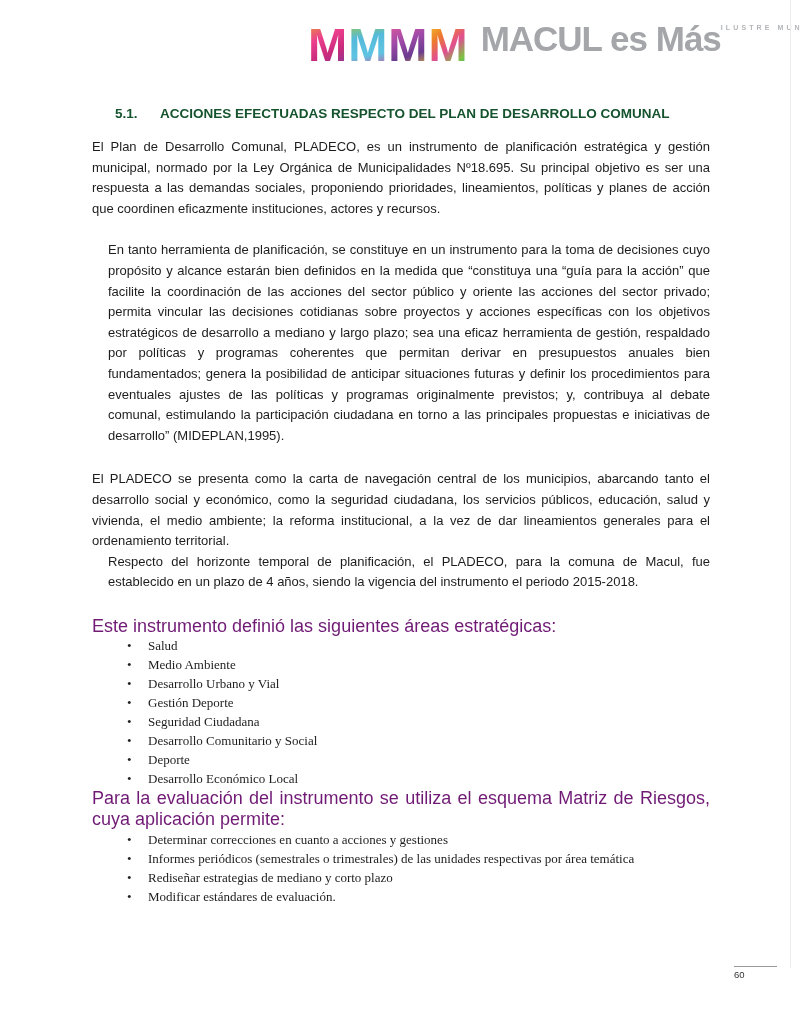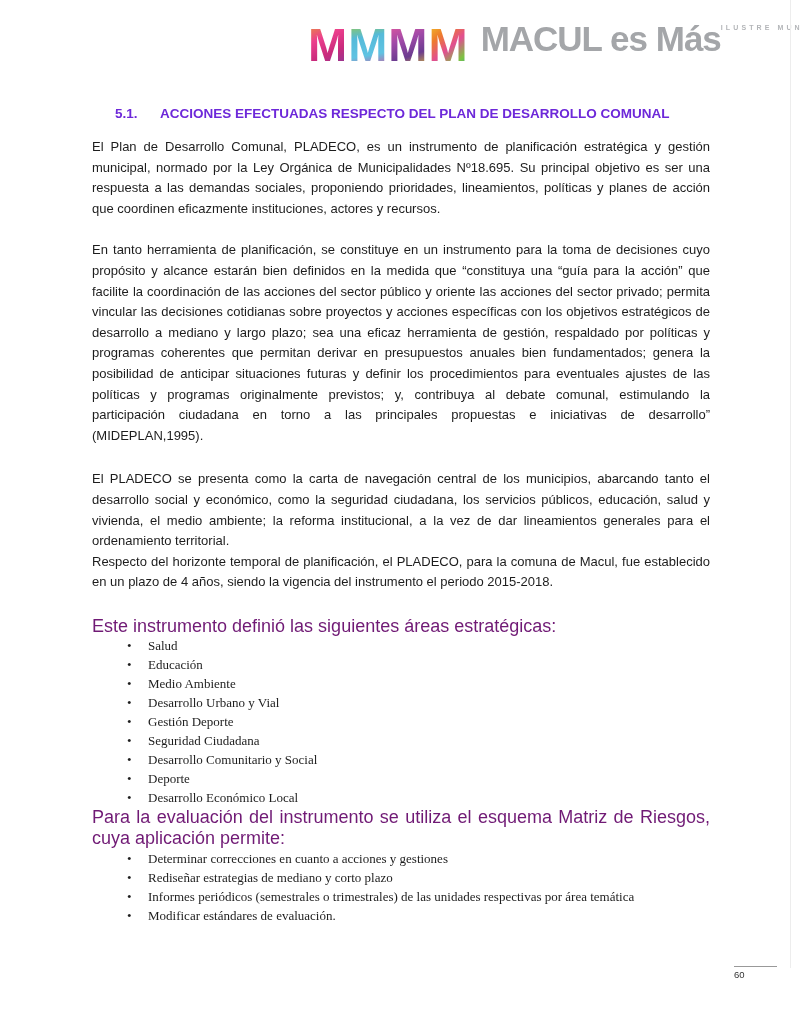--- a/index.html
+++ b/index.html
@@ -34,27 +34,27 @@
     font-size: 35px; font-weight: 800; color: #a4a6a9;
     letter-spacing: -1px; line-height: 1.05; white-space: nowrap;
   }
   .logo-subtitle {
     font-size: 7px; font-weight: 700; color: #b3b5b8;
     letter-spacing: 3.1px; margin-top: 3px; white-space: nowrap;
   }
 
   
   .content { position: absolute; left: 92px; top: 104px; width: 618px; }
-  .heading { font-weight: 700; font-size: 13.5px; color: #6d28d9; line-height: 20px; margin-bottom: 13px; padding-left: 23px; }
+  .heading { font-weight: 700; font-size: 13.5px; color: #14532d; line-height: 20px; margin-bottom: 13px; padding-left: 23px; }
   .heading .h-num { display: inline-block; width: 45px; }
   p.body-par {
     font-size: 13px; line-height: 20.6px; text-align: justify; color: #1d1d1d;
   }
   .mb-blank  { margin-bottom: 21px; }
-  .mb-blank2 { margin-bottom: 23px; }
+  .mb-blank2 { margin-bottom: 23px; margin-left: 16px; }
   .intro { font-size: 18px; line-height: 20.6px; color: #701a75; text-align: justify; }
 
   ul.doc-list { list-style: none; margin-left: 33px; font-family: Liberation Serif, serif; }
   ul.doc-list li {
     position: relative; padding-left: 23px;
     font-size: 13px; line-height: 19px; color: #1d1d1d;
   }
   ul.doc-list li::before {
     content: "\2022";
     position: absolute; left: 2px; top: 0;
@@ -104,21 +104,20 @@
     <p class="body-par mb-blank2">En tanto herramienta de planificación, se constituye en un instrumento para la toma de decisiones cuyo propósito y alcance estarán bien definidos en la medida que “constituya una “guía para la acción” que facilite la coordinación de las acciones del sector público y oriente las acciones del sector privado; permita vincular las decisiones cotidianas sobre proyectos y acciones específicas con los objetivos estratégicos de desarrollo a mediano y largo plazo; sea una eficaz herramienta de gestión, respaldado por políticas y programas coherentes que permitan derivar en presupuestos anuales bien fundamentados; genera la posibilidad de anticipar situaciones futuras y definir los procedimientos para eventuales ajustes de las políticas y programas originalmente previstos; y, contribuya al debate comunal, estimulando la participación ciudadana en torno a las principales propuestas e iniciativas de desarrollo” (MIDEPLAN,1995).</p>
 
     <p class="body-par">El PLADECO se presenta como la carta de navegación central de los municipios, abarcando tanto el desarrollo social y económico, como la seguridad ciudadana, los servicios públicos, educación, salud y vivienda, el medio ambiente; la reforma institucional, a la vez de dar lineamientos generales para el ordenamiento territorial.</p>
     <p class="body-par mb-blank2">Respecto del horizonte temporal de planificación, el PLADECO, para la comuna de Macul, fue establecido en un plazo de 4 años, siendo la vigencia del instrumento el periodo 2015-2018.</p>
 
     <p class="intro">Este instrumento definió las siguientes áreas estratégicas:</p>
     <ul class="doc-list">
 
         <li>Salud</li>
 
-        <li>Educación</li>
 
         <li>Medio Ambiente</li>
 
         <li>Desarrollo Urbano y Vial</li>
 
         <li>Gestión Deporte</li>
 
         <li>Seguridad Ciudadana</li>
 
         <li>Desarrollo Comunitario y Social</li>
@@ -127,23 +126,23 @@
 
 
         <li>Desarrollo Económico Local</li>
       </ul>
 
     <p class="intro">Para la evaluación del instrumento se utiliza el esquema Matriz de Riesgos, cuya aplicación permite:</p>
     <ul class="doc-list">
 
         <li>Determinar correcciones en cuanto a acciones y gestiones</li>
 
+        <li>Informes periódicos (semestrales o trimestrales) de las unidades respectivas por área temática</li>
+
         <li>Rediseñar estrategias de mediano y corto plazo</li>
-
-        <li>Informes periódicos (semestrales o trimestrales) de las unidades respectivas por área temática</li>
 
         <li>Modificar estándares de evaluación.</li>
       </ul>
 
   </div>
 
   <div class="footer-rule"></div>
   <div class="footer-page">60</div>
   <div class="right-edge-rule"></div>
 

